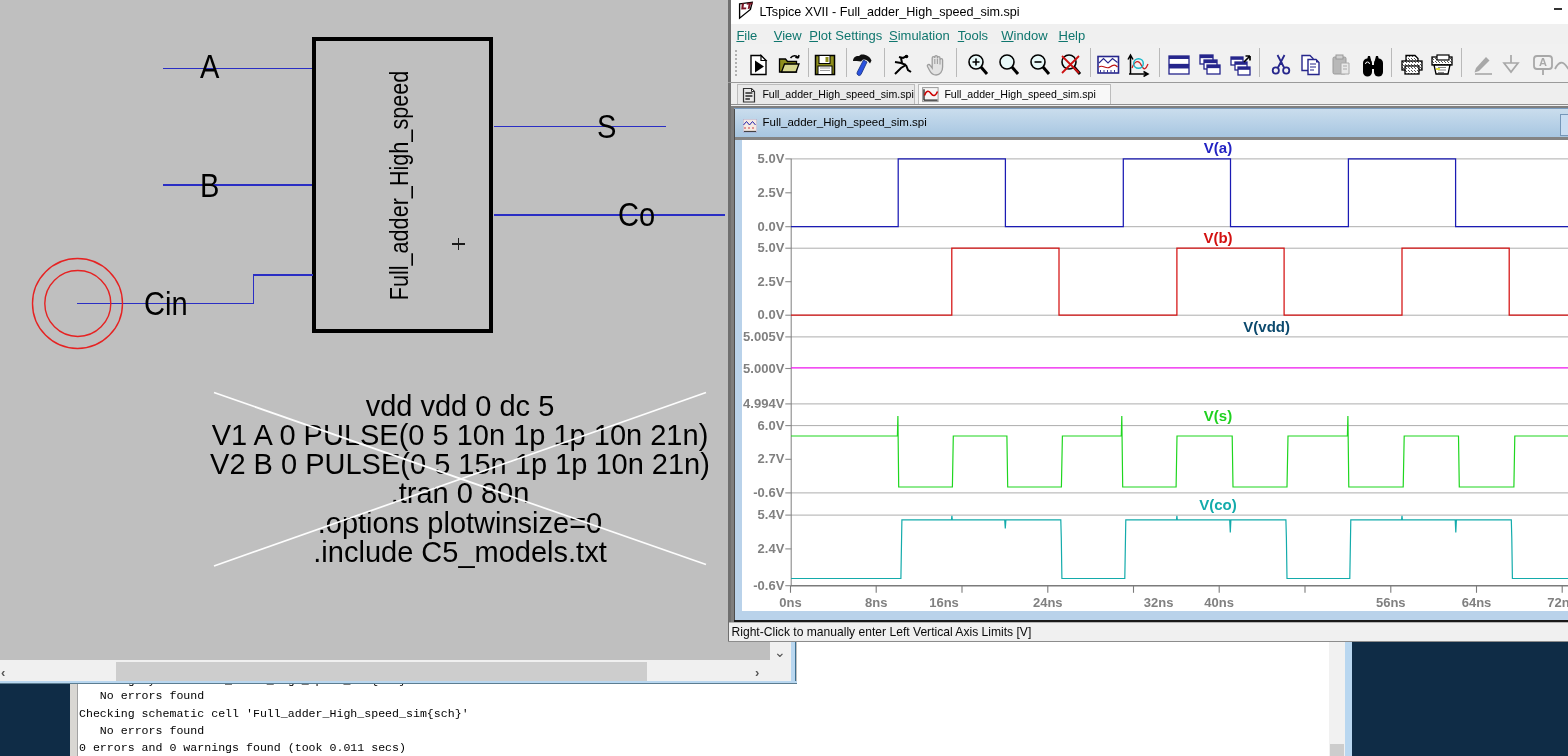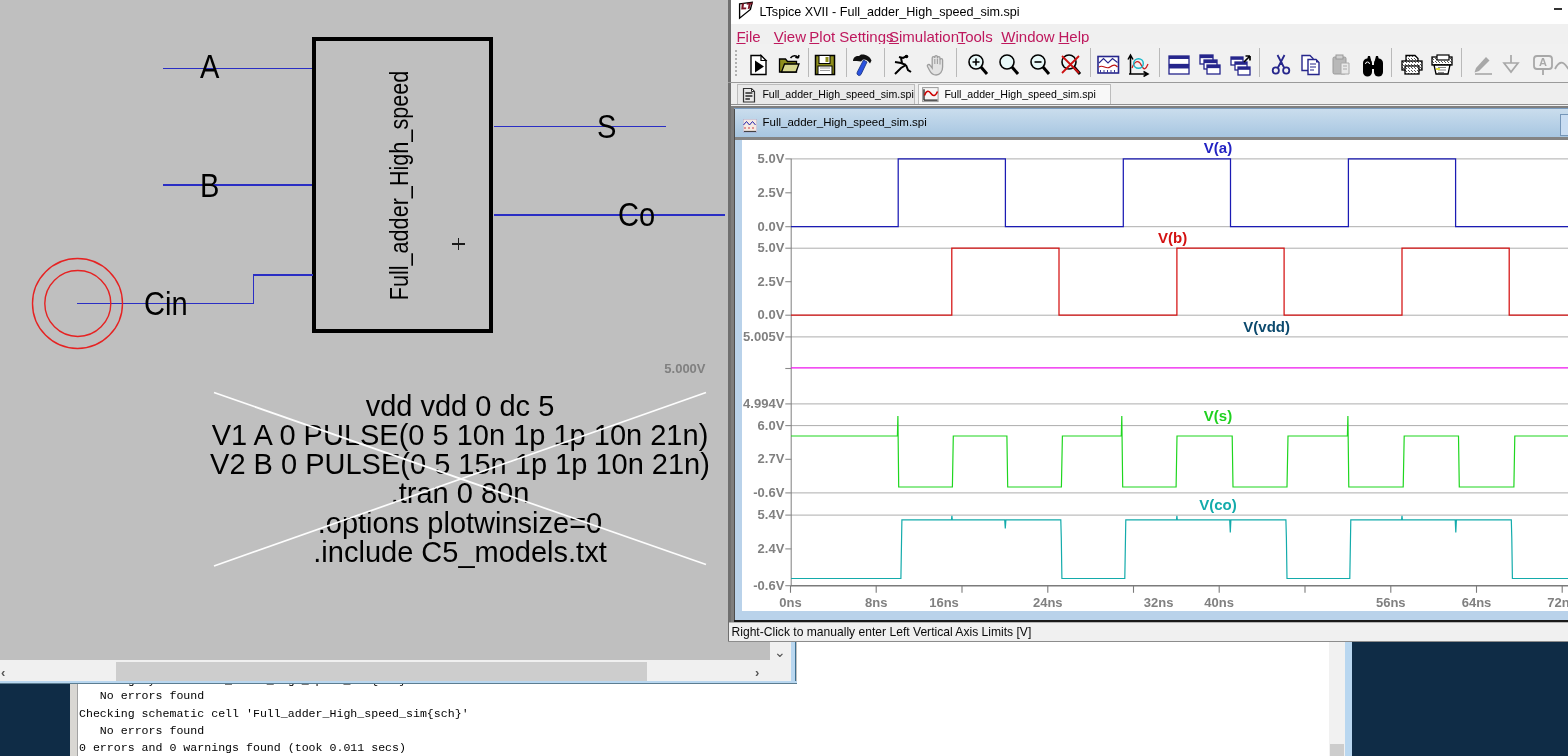--- a/index.html
+++ b/index.html
@@ -2,21 +2,21 @@
 <html><head><meta charset="utf-8">
 <style>
 html,body{margin:0;padding:0}
 body{width:1568px;height:756px;overflow:hidden;position:relative;background:#bfbfbf;
  font-family:"Liberation Sans",sans-serif;}
 .a{position:absolute}
 .mono{font-family:"Liberation Mono",monospace;font-size:11.6px;line-height:17.2px;color:#000;white-space:pre}
 .axlbl{font-weight:bold;font-size:13px;color:#808080;white-space:nowrap}
 .trlbl{font-weight:bold;font-size:15px;white-space:nowrap}
 .wire{background:#2a2ec4}
-.menuitem{font-size:15px;color:#be185d;white-space:nowrap}
+.menuitem{font-size:13px;color:#0f766e;white-space:nowrap}
 </style></head><body>
 
 <div class="a" style="left:0;top:641px;width:1568px;height:115px;background:#0f2c46"></div>
 <div class="a" style="left:70px;top:641px;width:1283px;height:115px;z-index:1">
  <div class="a" style="left:0;top:0;width:6.5px;height:115px;background:#d9d7d3"></div>
  <div class="a" style="left:6.5px;top:0;width:1.5px;height:115px;background:#a2a2a2"></div>
  <div class="a" style="left:8px;top:0;width:1251px;height:115px;background:#ffffff"></div>
  <div class="a mono" style="left:9px;top:30.9px">Checking symbol 'Full_adder_High_speed_sim{sch}'</div>
  <div class="a mono" style="left:9px;top:46.3px">   No errors found
 Checking schematic cell 'Full_adder_High_speed_sim{sch}'
@@ -329,39 +329,39 @@
 <polyline fill="none" stroke="#1fd61f" stroke-width="1.2" points="791,435.5 897.4,435.5 897.9,415.5 898.7,486.5 952.4,486.5 953.3,435.5 1006.9,435.5 1007.7,486.5 1061.4,486.5 1062.4,435.5 1121.3,435.5 1121.8,415.5 1122.7,486.5 1176.1,486.5 1177,435.5 1232.2,435.5 1233,486.5 1287,486.5 1288,435.5 1347.4,435.5 1347.9,415.5 1348.8,486.5 1403.2,486.5 1404.2,435.5 1458.5,435.5 1459.3,486.5 1513.9,486.5 1514.8,435.5 1568,435.5"></polyline>
 <polyline fill="none" stroke="#13abab" stroke-width="1.2" points="791,578.0 900.9,578.0 901.9,519.3 951.5,519.3 951.9,515.3 952.3,519.3 1004.7,519.3 1005.3,528 1005.9,519.3 1060.8,519.3 1061.3,538 1061.9,578.0 1124.8,578.0 1125.8,519.3 1176.5,519.3 1176.9,515.3 1177.3,519.3 1229.7,519.3 1230.3,532 1230.9,519.3 1285.9,519.3 1286.4,538 1287,578.0 1349.8,578.0 1350.8,519.3 1401.6,519.3 1402,515.3 1402.4,519.3 1455.2,519.3 1455.8,532 1456.4,519.3 1511.3,519.3 1511.8,538 1512.4,578.0 1568,578.0"></polyline>
 </svg>
 <div class="a axlbl" style="left:-69.70000000000005px;top:43.0px;width:120px;text-align:right">5.0V</div>
 <div class="a axlbl" style="left:-69.70000000000005px;top:76.9px;width:120px;text-align:right">2.5V</div>
 <div class="a axlbl" style="left:-69.70000000000005px;top:110.8px;width:120px;text-align:right">0.0V</div>
 <div class="a axlbl" style="left:-69.70000000000005px;top:132.3px;width:120px;text-align:right">5.0V</div>
 <div class="a axlbl" style="left:-69.70000000000005px;top:165.8px;width:120px;text-align:right">2.5V</div>
 <div class="a axlbl" style="left:-69.70000000000005px;top:199.3px;width:120px;text-align:right">0.0V</div>
 <div class="a axlbl" style="left:-69.70000000000005px;top:221.0px;width:120px;text-align:right">5.005V</div>
-<div class="a axlbl" style="left:-69.70000000000005px;top:252.6px;width:120px;text-align:left">5.000V</div>
+<div class="a axlbl" style="left:-69.70000000000005px;top:252.6px;width:120px;text-align:right">5.000V</div>
 <div class="a axlbl" style="left:-69.70000000000005px;top:288.0px;width:120px;text-align:right">4.994V</div>
 <div class="a axlbl" style="left:-69.70000000000005px;top:309.7px;width:120px;text-align:right">6.0V</div>
 <div class="a axlbl" style="left:-69.70000000000005px;top:343.4px;width:120px;text-align:right">2.7V</div>
 <div class="a axlbl" style="left:-69.70000000000005px;top:377.0px;width:120px;text-align:right">-0.6V</div>
 <div class="a axlbl" style="left:-69.70000000000005px;top:399.2px;width:120px;text-align:right">5.4V</div>
 <div class="a axlbl" style="left:-69.70000000000005px;top:433.0px;width:120px;text-align:right">2.4V</div>
 <div class="a axlbl" style="left:-69.70000000000005px;top:469.8px;width:120px;text-align:right">-0.6V</div>
 <div class="a axlbl" style="left:16.5px;top:486.70000000000005px;width:80px;text-align:center">0ns</div>
 <div class="a axlbl" style="left:102.2px;top:486.70000000000005px;width:80px;text-align:center">8ns</div>
 <div class="a axlbl" style="left:170px;top:486.70000000000005px;width:80px;text-align:center">16ns</div>
 <div class="a axlbl" style="left:273.8px;top:486.70000000000005px;width:80px;text-align:center">24ns</div>
 <div class="a axlbl" style="left:359.5px;top:486.70000000000005px;width:80px;text-align:right">32ns</div>
 <div class="a axlbl" style="left:445.2px;top:486.70000000000005px;width:80px;text-align:center">40ns</div>
 <div class="a axlbl" style="left:531.0px;top:512px;width:80px;text-align:left">48ns</div>
 <div class="a axlbl" style="left:616.8px;top:486.70000000000005px;width:80px;text-align:center">56ns</div>
 <div class="a axlbl" style="left:702.5px;top:486.70000000000005px;width:80px;text-align:center">64ns</div>
 <div class="a axlbl" style="left:788.2px;top:486.70000000000005px;width:80px;text-align:center">72ns</div>
 <div class="a trlbl" style="left:424px;top:31.1px;width:120px;text-align:center;color:#2323c3">V(a)</div>
-<div class="a trlbl" style="left:424px;top:120.7px;width:120px;text-align:left;color:#d31111">V(b)</div>
+<div class="a trlbl" style="left:424px;top:120.7px;width:120px;text-align:center;color:#d31111">V(b)</div>
 <div class="a trlbl" style="left:436px;top:210.0px;width:120px;text-align:right;color:#0c4a6e">V(vdd)</div>
 <div class="a trlbl" style="left:424px;top:298.6px;width:120px;text-align:center;color:#1fd11f">V(s)</div>
 <div class="a trlbl" style="left:424px;top:387.9px;width:120px;text-align:center;color:#13abab">V(co)</div>
 </div>
  <div class="a" style="left:1px;top:622px;width:839px;height:18.5px;background:#f0f0f0;border-top:1px solid #b5b5b5;box-sizing:border-box"></div>
  <div class="a" style="left:3.5px;top:625px;font-size:12.1px;color:#0a0a0a;white-space:nowrap">Right-Click to manually enter Left Vertical Axis Limits [V]</div>
  <div class="a" style="left:0;top:640.5px;width:840px;height:1.5px;background:#8c8c8c"></div>
 </div>
 </body></html>

